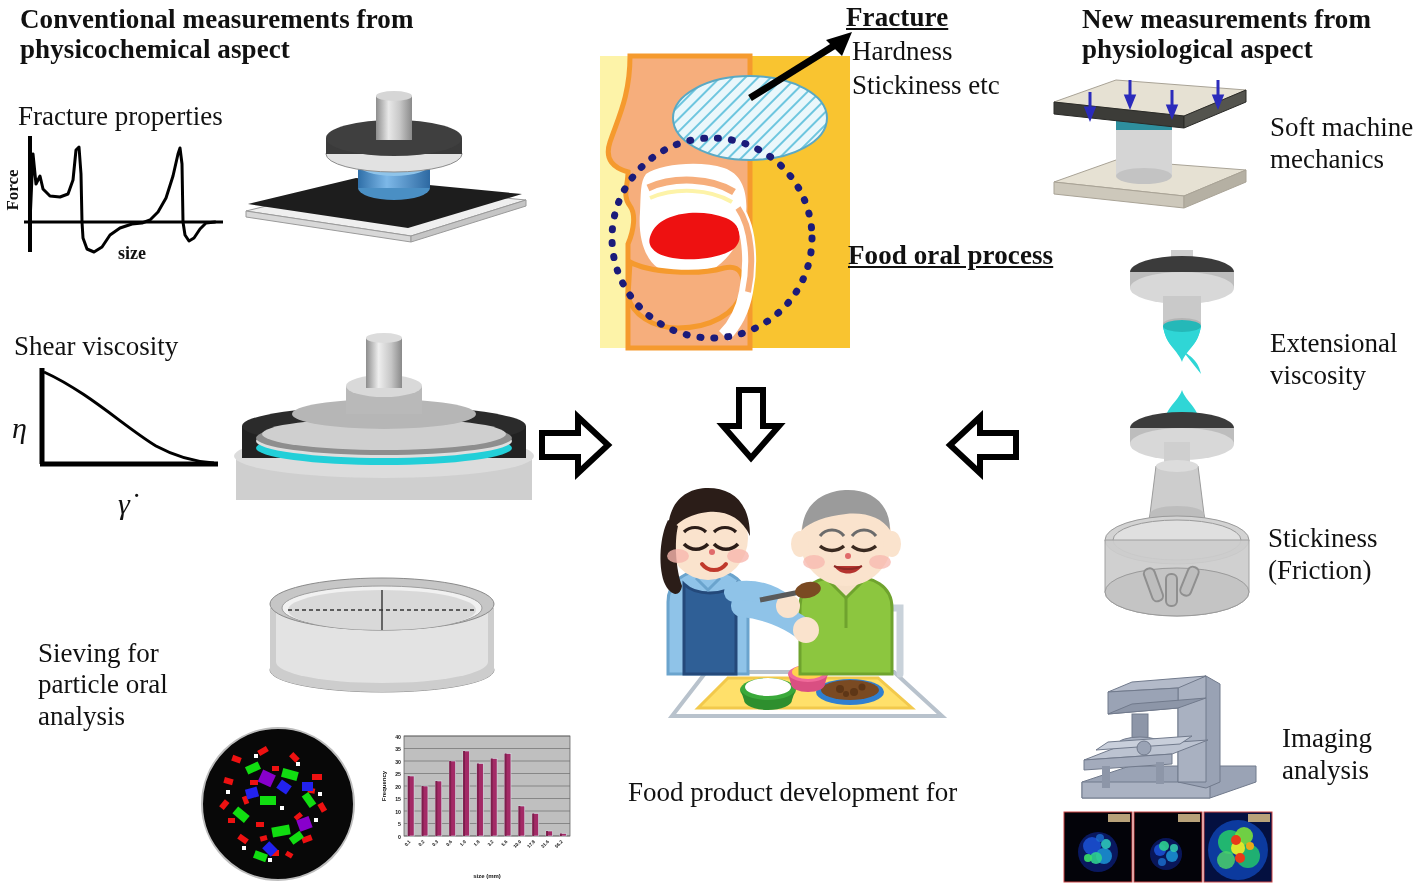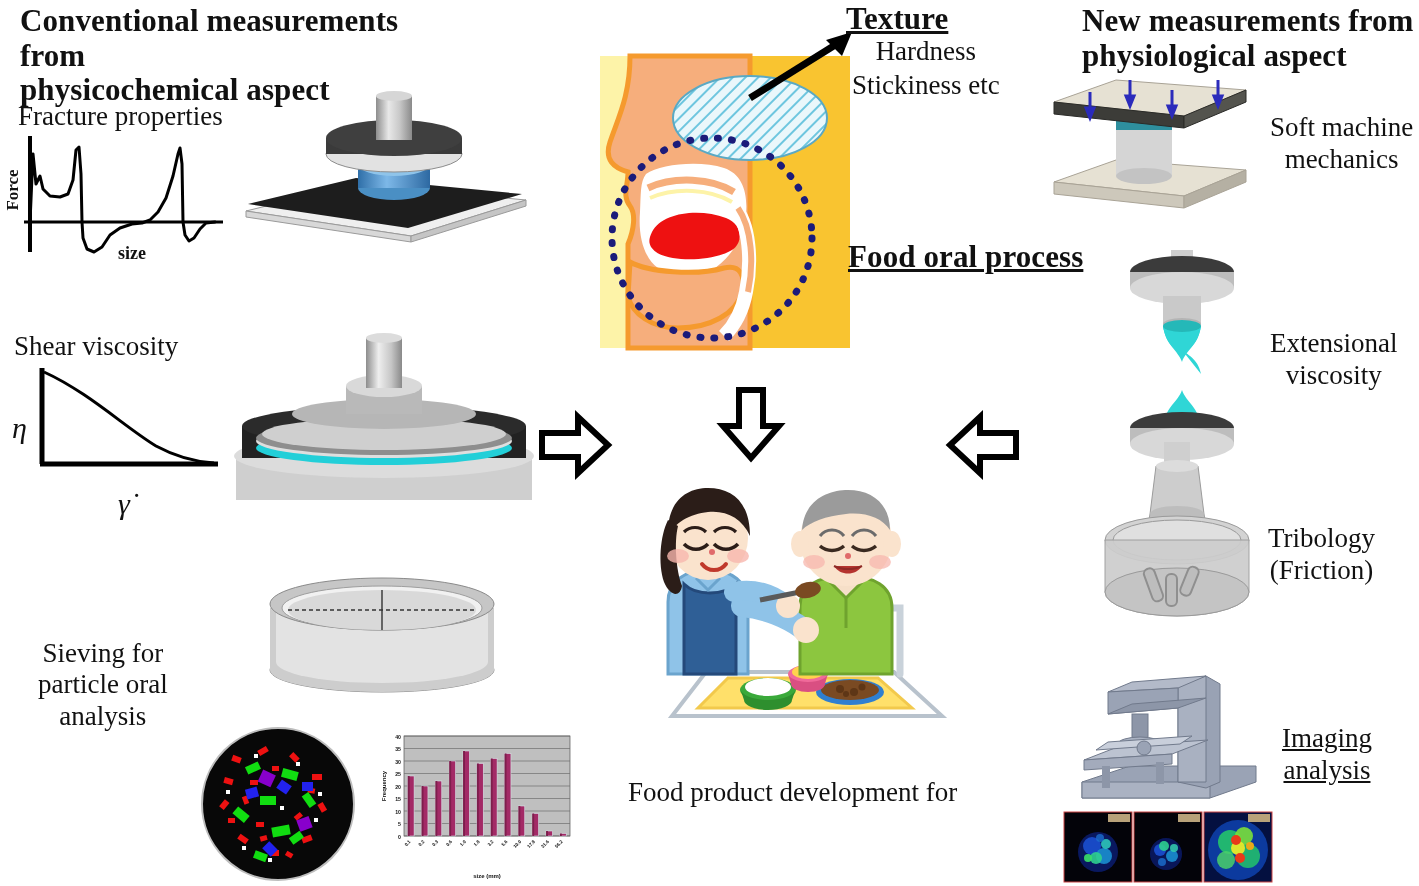--- a/index.html
+++ b/index.html
@@ -1,20 +1,20 @@
 <!DOCTYPE html>
 <html><head>
 <meta charset="utf-8">
 <style>
   html,body{margin:0;padding:0;background:#fff;}
   body{width:1419px;height:886px;position:relative;overflow:hidden;
        font-family:"Liberation Serif","DejaVu Serif",serif;color:#111;}
   .abs{position:absolute;}
-  .hdr{font-weight:bold;font-size:31px;line-height:1.12;letter-spacing:.1px;}
-  .lbl{font-size:27px;line-height:1.16;text-align:center;}
+  .hdr{font-weight:bold;font-size:27px;line-height:1.12;letter-spacing:.1px;}
+  .lbl{font-size:27px;line-height:1.16;}
   .u{text-decoration:underline;text-underline-offset:2px;}
   .bold{font-weight:bold;}
   svg{display:block;overflow:visible;}
 </style>
 </head>
 <body>
 
 <div class="abs hdr" style="left:20px;top:4px;width:420px;">
   <div>Conventional measurements from</div>
   <div>physicochemical aspect</div>
@@ -280,21 +280,21 @@
   </svg>
 </div>
 
 <div class="abs" style="left:740px;top:28px;width:120px;height:80px;">
   <svg width="120" height="80" viewBox="0 0 120 80">
     <line x1="10" y1="70" x2="100" y2="14" stroke="#000" stroke-width="7"></line>
     <polygon points="112,4 86,12 102,28" fill="#000"></polygon>
   </svg>
 </div>
 
-<div class="abs hdr u" style="left:846px;top:2px;">Texture</div>
+<div class="abs hdr u" style="left:846px;top:2px;">Fracture</div>
 
 <div class="abs lbl" style="left:852px;top:34px;line-height:1.26;">
   <div>Hardness</div>
   <div>Stickiness etc</div>
 </div>
 
 <div class="abs hdr u" style="left:848px;top:240px;">Food oral process</div>
 
 <div class="abs" style="left:540px;top:415px;width:70px;height:60px;">
   <svg width="70" height="60" viewBox="0 0 70 60">
@@ -469,21 +469,21 @@
     <ellipse cx="89" cy="150" rx="72" ry="24" fill="#c4c4c4" stroke="#9a9a9a"></ellipse>
 
     <g fill="#bdbdbd" stroke="#8f8f8f" stroke-width="2">
       <rect x="60" y="126" width="11" height="34" rx="5" transform="rotate(-20 65 143)"></rect>
       <rect x="96" y="124" width="11" height="30" rx="5" transform="rotate(22 101 139)"></rect>
       <rect x="78" y="132" width="11" height="32" rx="5"></rect>
     </g>
   </svg>
 </div>
 <div class="abs lbl" style="left:1268px;top:522px;line-height:1.2;">
-  <div>Tribology</div>
+  <div>Stickiness</div>
   <div>(Friction)</div>
 </div>
 
 <div class="abs" style="left:1060px;top:670px;width:220px;height:150px;">
   <svg width="220" height="150" viewBox="0 0 220 150">
 
     <polygon points="22,128 150,128 196,112 196,96 70,96 22,112" fill="#9aa3b5" stroke="#717a8c"></polygon>
     <polygon points="22,112 150,112 150,128 22,128" fill="#aab2c2" stroke="#717a8c"></polygon>
 
     <polygon points="118,14 146,6 160,14 160,112 146,118 118,112" fill="#99a2b4" stroke="#717a8c"></polygon>
@@ -541,16 +541,16 @@
       <circle cx="22" cy="48" r="9" fill="#4ad06a" opacity=".85"></circle>
       <circle cx="34" cy="36" r="7" fill="#e8e82a" opacity=".95"></circle>
       <circle cx="32" cy="28" r="5" fill="#e83a1a"></circle>
       <circle cx="36" cy="46" r="5" fill="#e83a1a"></circle>
       <circle cx="46" cy="34" r="4" fill="#e8a81a"></circle>
     </g>
     <rect x="44" y="2" width="22" height="8" fill="#b8a27a"></rect>
   </svg>
 </div>
 
-<div class="abs lbl" style="left:1282px;top:722px;line-height:1.2;text-decoration:underline;">
+<div class="abs lbl" style="left:1282px;top:722px;line-height:1.2;">
   <div>Imaging</div>
   <div>analysis</div>
 </div>
 
 </body></html>

